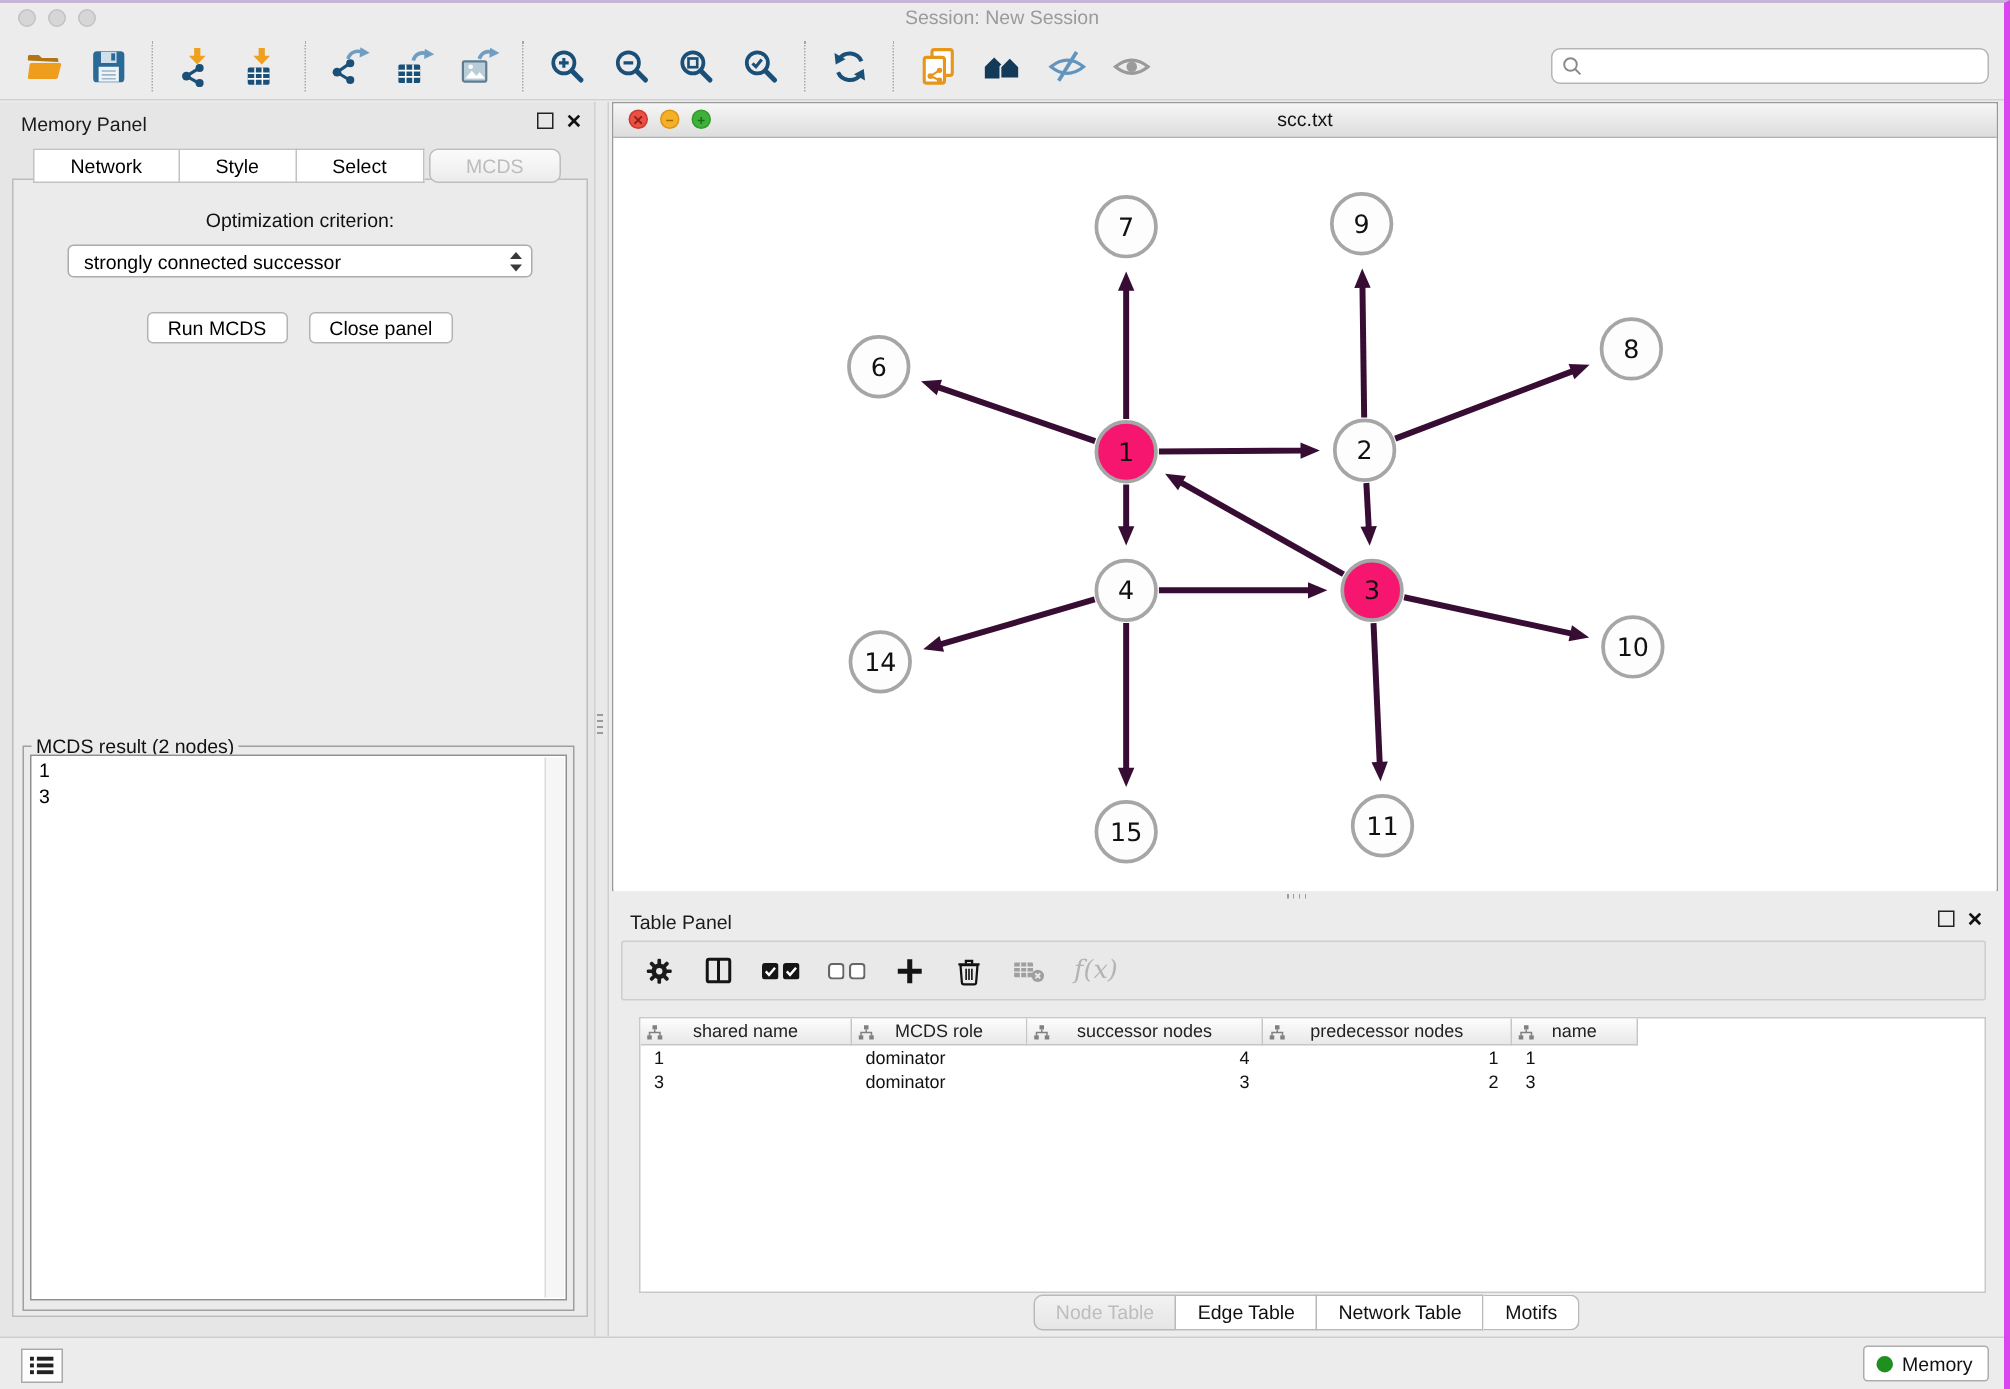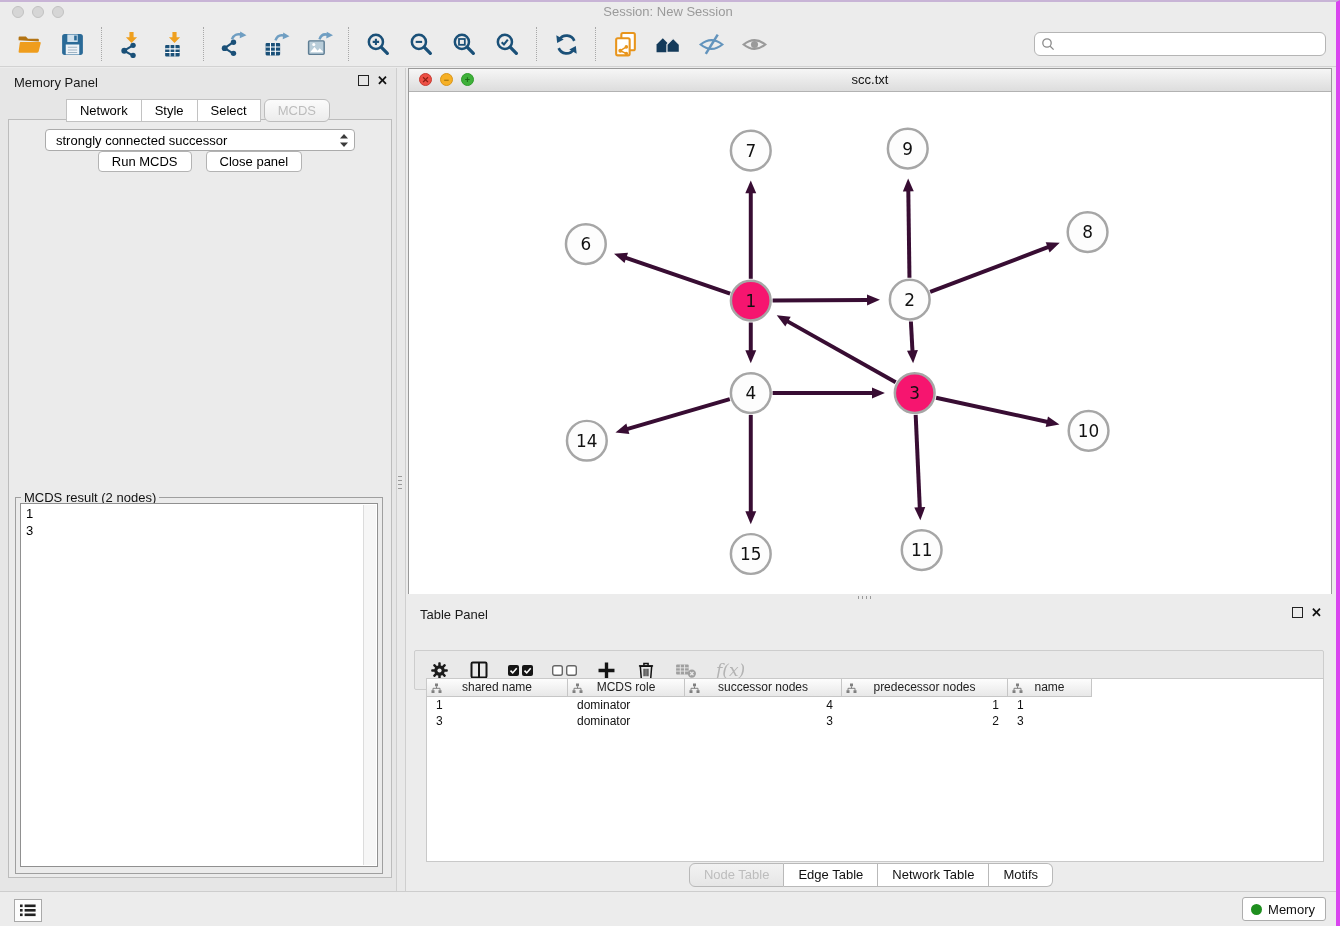--- a/index.html
+++ b/index.html
@@ -19,31 +19,31 @@
   .search input{border:none;outline:none;flex:1;font-size:13px;background:transparent;font-family:inherit;}
   
   .main{position:absolute;top:66px;left:0;right:0;bottom:34px;display:flex;}
   
   .cpanel{width:396px;flex:none;position:relative;background:#e6e6e6;}
   .panel-title{position:absolute;top:7px;left:14px;font-size:13px;color:#1a1a1a;}
   .panel-ctrls{position:absolute;top:7px;right:8px;display:flex;gap:8px;align-items:center;}
   .float-btn{width:9px;height:9px;border:1.6px solid #222;display:inline-block;}
   .close-btn{font-size:13px;font-weight:bold;color:#111;line-height:11px;}
   .cp-tabs{position:absolute;top:31px;left:0;width:100%;display:flex;justify-content:center;z-index:2;}
-  .cp-tab{font-size:13px;height:21px;line-height:21px;padding:0 13px;background:#fff;border:1px solid #c2c2c2;
+  .cp-tab{font-size:13px;height:21px;line-height:21px;padding:0 24px;background:#fff;border:1px solid #c2c2c2;
           border-left:none;color:#000;}
   .cp-tab:first-child{border-left:1px solid #c2c2c2;}
   .cp-tab.active{border:1px solid #bdbdbd;border-radius:6px;margin-left:3px;color:#bcbcbc;
                  background:linear-gradient(#fbfbfb,#ececec);}
   .cp-box{position:absolute;left:8px;right:4px;top:51px;bottom:14px;background:#ebebeb;border:1px solid #bcbcbc;}
   .opt-label{text-align:center;margin-top:19px;font-size:13px;color:#111;}
   .dropdown{margin:9px auto 0 auto;width:310px;height:22px;background:#fff;border:1px solid #ababab;border-radius:4px;
             font-size:13px;line-height:22px;padding-left:10px;box-sizing:border-box;position:relative;}
   .dd-chev{position:absolute;right:5px;top:3px;}
-  .btn-row{display:flex;justify-content:center;gap:14px;margin-top:0;}
+  .btn-row{display:flex;justify-content:center;gap:14px;margin-top:23px;}
   .mac-btn{background:#fff;border:1px solid #b3b3b3;border-radius:4px;font-size:13px;height:21px;line-height:19px;
            padding:0 13px;font-family:inherit;}
   .groupbox{position:absolute;left:6px;right:8px;top:377px;bottom:3px;border:1px solid #9f9f9f;}
   .groupbox-label{position:absolute;top:-8px;left:5px;background:#ebebeb;padding:0 3px;font-size:13px;color:#111;}
   .result-area{position:absolute;left:4px;right:4px;top:5px;bottom:6px;background:#fff;border:1px solid #909090;
                font-size:13px;line-height:17px;padding:1px 5px;}
   .result-track{position:absolute;top:1px;bottom:1px;right:1px;width:12px;background:#f6f6f6;border-left:1px solid #dcdcdc;}
   
   .vsplit{width:8px;flex:none;background:#e9e9e9;border-left:1px solid #cfcfcf;border-right:1px solid #cfcfcf;position:relative;}
   .vgrip{position:absolute;top:408px;left:1px;width:4px;height:14px;
@@ -58,21 +58,21 @@
                 position:relative;text-align:center;font-size:13px;line-height:22px;color:#111;}
   .lights{position:absolute;left:10px;top:4px;display:flex;gap:8px;}
   .light{width:13px;height:13px;border-radius:50%;box-sizing:border-box;font-size:9px;line-height:12px;text-align:center;font-weight:bold;}
   .light.red{background:#ed4f44;border:1px solid #c63b31;color:#8c1e14;}
   .light.yellow{background:#f6b025;border:1px solid #d9951a;color:#9a6c08;}
   .light.green{background:#3fb13a;border:1px solid #2f9c2b;color:#1c6e16;}
   .net-canvas{flex:1;position:relative;background:#fff;}
   
   .tpanel{flex:1;position:relative;background:#ececec;min-height:0;}
   .tp-toolbar{position:absolute;left:8px;right:12px;top:27px;height:40px;background:#e9e9e9;border:1px solid #cdcdcd;
-              border-radius:2px;display:flex;align-items:center;gap:19px;padding-left:14px;box-sizing:border-box;margin-top:23px;}
+              border-radius:2px;display:flex;align-items:center;gap:19px;padding-left:14px;box-sizing:border-box;}
   .tp-ico{display:flex;align-items:center;}
   .fx{font-family:"DejaVu Serif",serif;font-style:italic;color:#b3b3b3;font-size:17px;}
   .tp-table{position:absolute;left:20px;right:12px;top:78px;height:182px;background:#fff;border:1px solid #c9c9c9;overflow:hidden;}
   .thead{display:flex;height:18px;}
   .th{box-sizing:border-box;border-right:1px solid #c6c6c6;border-bottom:1px solid #c6c6c6;position:relative;
       font-size:12px;line-height:17px;text-align:center;background:linear-gradient(#fdfdfd,#e8e8e8);color:#222;}
   .th .hicon{position:absolute;left:4px;top:3px;}
   .tr{display:flex;height:16px;font-size:12px;line-height:16px;color:#111;}
   .td{box-sizing:border-box;padding:0 9px;white-space:nowrap;overflow:hidden;}
   .bottom-tabs{position:absolute;bottom:5px;left:0;right:0;display:flex;justify-content:center;}
@@ -215,20 +215,21 @@
         <span class="float-btn"></span>
         <span class="close-btn">✕</span>
       </span>
       <div class="cp-tabs">
           <div class="cp-tab">Network</div>
           <div class="cp-tab">Style</div>
           <div class="cp-tab">Select</div>
           <div class="cp-tab active">MCDS</div>
         </div>
       <div class="cp-box">
+        <div class="opt-label">Optimization criterion:</div>
         <div class="dropdown">
           <span>strongly connected successor</span>
           <svg class="dd-chev" width="10" height="15" viewBox="0 0 10 15">
             <path d="M5 1 L9 5.6 H1z" fill="#3a3a3a"></path>
               <path d="M5 14 L1 9.4 h8z" fill="#3a3a3a"></path>
           </svg>
         </div>
         <div class="btn-row">
           <button class="mac-btn">Run MCDS</button>
           <button class="mac-btn">Close panel</button>

